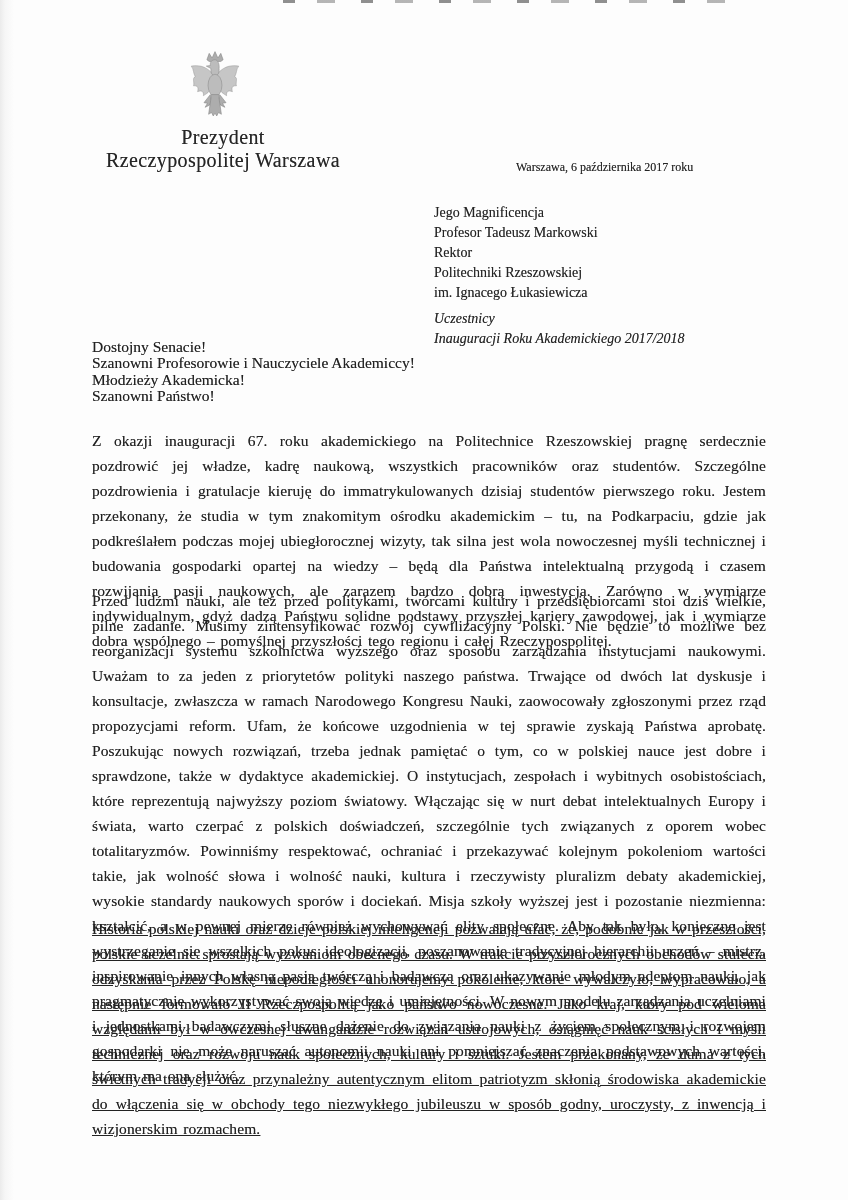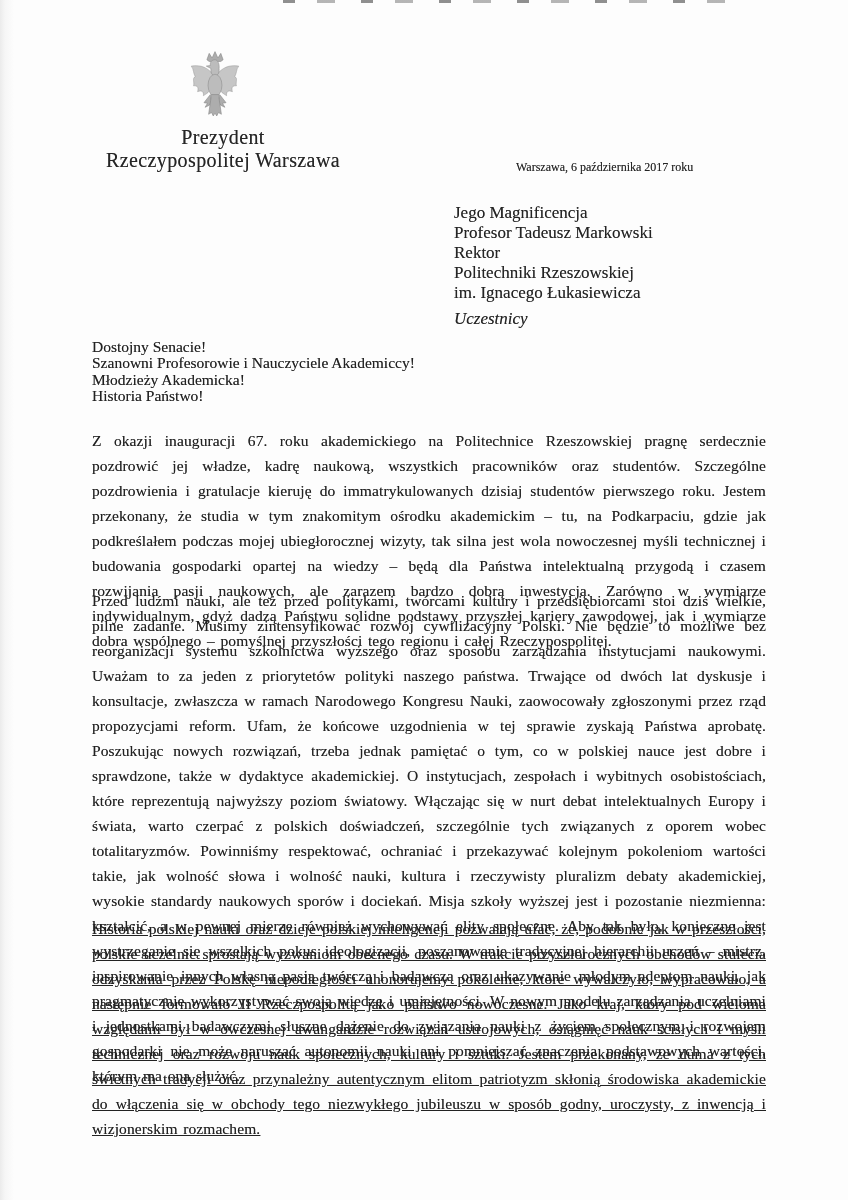--- a/index.html
+++ b/index.html
@@ -23,23 +23,22 @@
     position:absolute;left:103px;top:126px;width:240px;
     text-align:center;font-size:20px;line-height:23px;letter-spacing:.4px;
     color:#262626;text-shadow:0 0 .6px rgba(40,40,40,.55);
   }
   .dateline{
     position:absolute;left:516px;top:160px;
     font-size:12px;color:#242424;text-shadow:0 0 .5px rgba(40,40,40,.5);
   }
   .recipient{
     position:absolute;left:434px;top:203px;
-    font-size:17px;line-height:20px;color:#242424;
+    font-size:14px;line-height:20px;color:#242424;
     text-shadow:0 0 .5px rgba(40,40,40,.5);
-    margin-left:20px;
   }
   .recipient .group2{margin-top:6px;font-style:italic;}
   .salutation{
     position:absolute;left:92px;top:339px;
     font-size:15.5px;line-height:16.4px;color:#222;
     text-shadow:0 0 .5px rgba(40,40,40,.55);
   }
   .body-par{
     position:absolute;left:92px;width:674px;
     text-align:justify;font-size:15.5px;line-height:25px;
@@ -90,27 +89,28 @@
   <div class="dateline">Warszawa, 6 października 2017 roku</div>
 
   <div class="recipient">
     <div>Jego Magnificencja</div>
     <div>Profesor Tadeusz Markowski</div>
     <div>Rektor</div>
     <div>Politechniki Rzeszowskiej</div>
     <div>im. Ignacego Łukasiewicza</div>
     <div class="group2">
       <div>Uczestnicy</div>
+      <div>Inauguracji Roku Akademickiego 2017/2018</div>
     </div>
   </div>
 
   <div class="salutation">
     <div>Dostojny Senacie!</div>
     <div>Szanowni Profesorowie i Nauczyciele Akademiccy!</div>
     <div>Młodzieży Akademicka!</div>
-    <div>Historia Państwo!</div>
+    <div>Szanowni Państwo!</div>
   </div>
 
   <p class="body-par par1">Z okazji inauguracji 67. roku akademickiego na Politechnice Rzeszowskiej pragnę serdecznie pozdrowić jej władze, kadrę naukową, wszystkich pracowników oraz studentów. Szczególne pozdrowienia i gratulacje kieruję do immatrykulowanych dzisiaj studentów pierwszego roku. Jestem przekonany, że studia w tym znakomitym ośrodku akademickim – tu, na Podkarpaciu, gdzie jak podkreślałem podczas mojej ubiegłorocznej wizyty, tak silna jest wola nowoczesnej myśli technicznej i budowania gospodarki opartej na wiedzy – będą dla Państwa intelektualną przygodą i czasem rozwijania pasji naukowych, ale zarazem bardzo dobrą inwestycją. Zarówno w wymiarze indywidualnym, gdyż dadzą Państwu solidne podstawy przyszłej kariery zawodowej, jak i wymiarze dobra wspólnego – pomyślnej przyszłości tego regionu i całej Rzeczypospolitej.</p>
   <p class="body-par par2">Przed ludźmi nauki, ale też przed politykami, twórcami kultury i przedsiębiorcami stoi dziś wielkie, pilne zadanie. Musimy zintensyfikować rozwój cywilizacyjny Polski. Nie będzie to możliwe bez reorganizacji systemu szkolnictwa wyższego oraz sposobu zarządzania instytucjami naukowymi. Uważam to za jeden z priorytetów polityki naszego państwa. Trwające od dwóch lat dyskusje i konsultacje, zwłaszcza w ramach Narodowego Kongresu Nauki, zaowocowały zgłoszonymi przez rząd propozycjami reform. Ufam, że końcowe uzgodnienia w tej sprawie zyskają Państwa aprobatę. Poszukując nowych rozwiązań, trzeba jednak pamiętać o tym, co w polskiej nauce jest dobre i sprawdzone, także w dydaktyce akademickiej. O instytucjach, zespołach i wybitnych osobistościach, które reprezentują najwyższy poziom światowy. Włączając się w nurt debat intelektualnych Europy i świata, warto czerpać z polskich doświadczeń, szczególnie tych związanych z oporem wobec totalitaryzmów. Powinniśmy respektować, ochraniać i przekazywać kolejnym pokoleniom wartości takie, jak wolność słowa i wolność nauki, kultura i rzeczywisty pluralizm debaty akademickiej, wysokie standardy naukowych sporów i dociekań. Misja szkoły wyższej jest i pozostanie niezmienna: kształcić, a w pewnej mierze również wychowywać elity społeczne. Aby tak było, konieczne jest wystrzeganie się wszelkich pokus ideologizacji, poszanowanie tradycyjnej hierarchii uczeń – mistrz, inspirowanie innych własną pasją twórczą i badawczą oraz ukazywanie młodym adeptom nauki, jak pragmatycznie wykorzystywać swoją wiedzę i umiejętności. W nowym modelu zarządzania uczelniami i jednostkami badawczymi słuszne dążenie do związania nauki z życiem społecznym i rozwojem gospodarki nie może naruszać autonomii nauki ani pomniejszać znaczenia podstawowych wartości, którym ma ona służyć.</p>
   <p class="body-par par3">Historia polskiej nauki oraz dzieje polskiej inteligencji pozwalają ufać, że, podobnie jak w przeszłości, polskie uczelnie sprostają wyzwaniom obecnego czasu. W trakcie przyszłorocznych obchodów stulecia odzyskania przez Polskę niepodległości uhonorujemy pokolenie, które wywalczyło, wypracowało, a następnie formowało II Rzeczpospolitą jako państwo nowoczesne. Jako kraj, który pod wieloma względami był w ówczesnej awangardzie rozwiązań ustrojowych, osiągnięć nauk ścisłych i myśli technicznej oraz rozwoju nauk społecznych, kultury i sztuki. Jestem przekonany, że duma z tych świetnych tradycji oraz przynależny autentycznym elitom patriotyzm skłonią środowiska akademickie do włączenia się w obchody tego niezwykłego jubileuszu w sposób godny, uroczysty, z inwencją i wizjonerskim rozmachem.</p>
 
 </div>
 
 </body></html>

